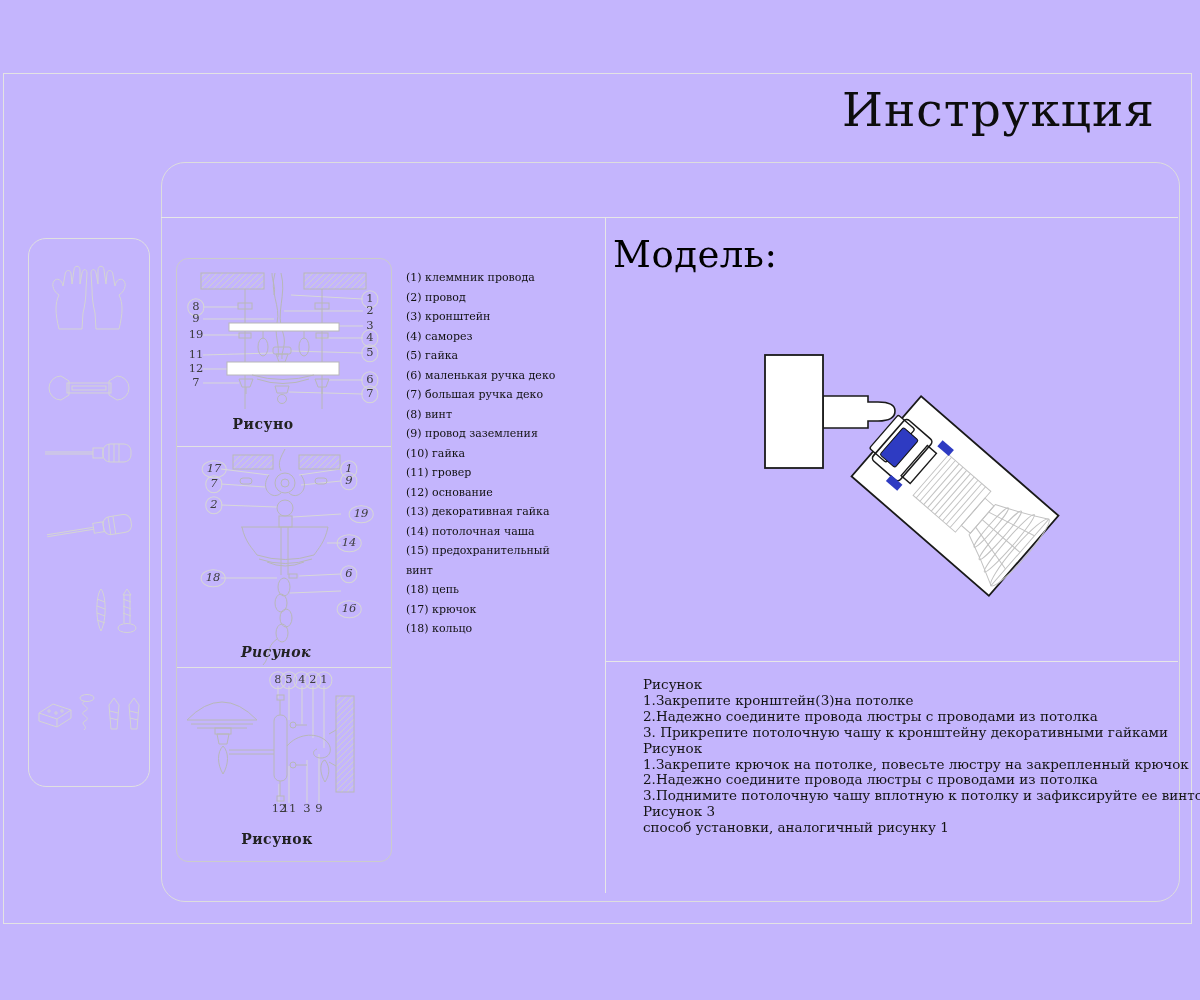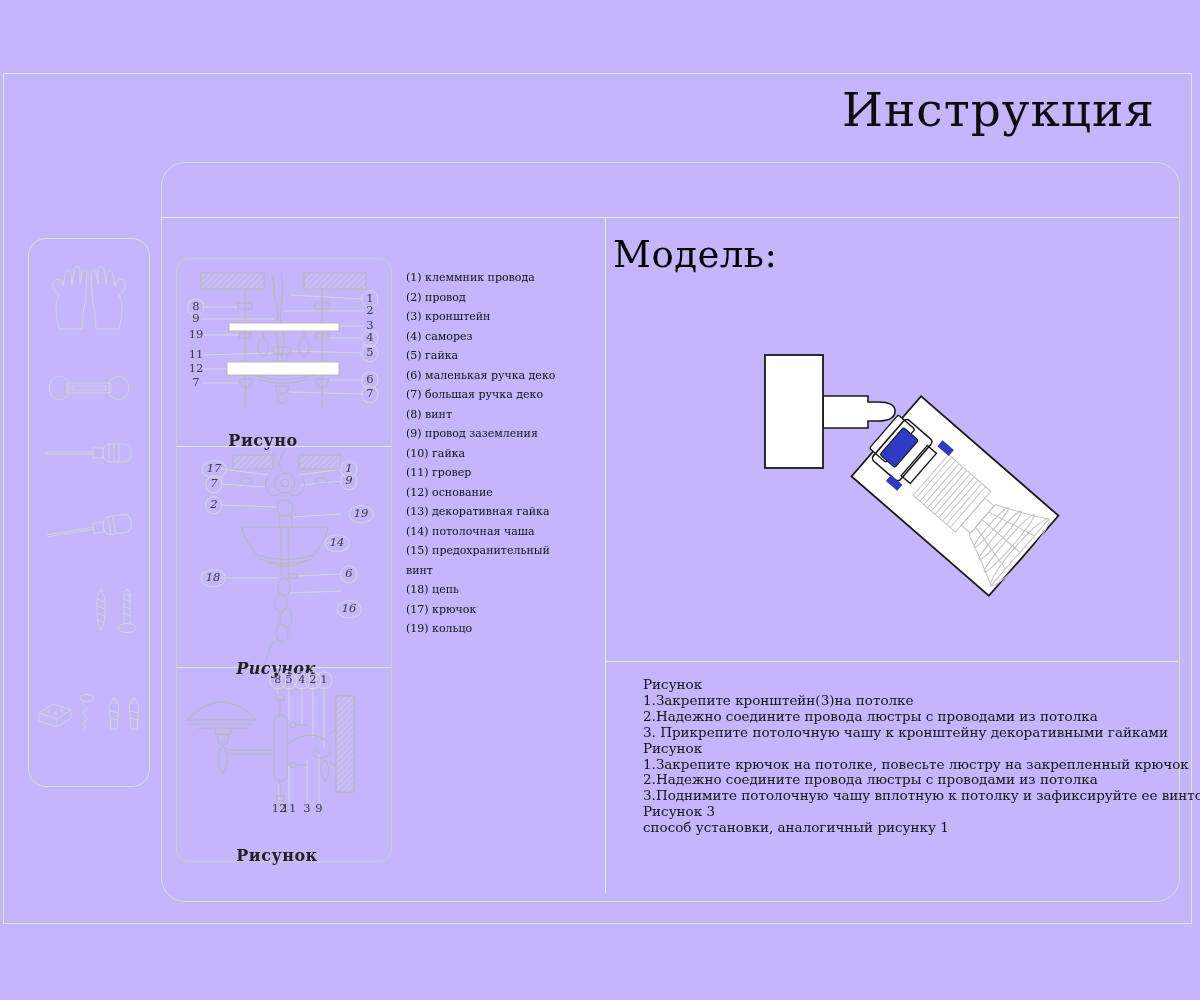--- a/index.html
+++ b/index.html
@@ -14,21 +14,21 @@
 
   .sidebar{position:absolute;left:28px;top:238px;width:120px;height:547px;border:1px solid #e0e0e0;border-radius:18px;}
   .sidebar svg{position:absolute;}
 
   .figures-panel{position:absolute;left:176px;top:258px;width:214px;height:602px;border:1px solid #ccc;border-radius:12px;}
   .fig-cell{position:absolute;left:0;width:214px;box-sizing:border-box;}
   .fig-cell svg{position:absolute;left:0;top:0;}
   .cell-2{border-top:1px solid #e2e2e2;border-bottom:1px solid #e2e2e2;}
   .co{position:absolute;transform:translate(-50%,-50%);font-size:11.5px;line-height:1;color:#3c3c3c;white-space:nowrap;}
   .ring{border:1px solid #d6d6d6;border-radius:50%;padding:2px 4px;}
-  .fig-caption{position:absolute;transform:translate(-50%,-50%);font-size:16px;font-weight:600;letter-spacing:.5px;color:#222;white-space:nowrap;margin-top:16px;}
+  .fig-caption{position:absolute;transform:translate(-50%,-50%);font-size:14px;font-weight:600;letter-spacing:.5px;color:#222;white-space:nowrap;}
 
   .parts-list{position:absolute;left:406px;top:268px;width:245px;font-size:11px;line-height:19.5px;white-space:pre-line;}
   .model-row{position:absolute;left:613px;top:233px;display:flex;align-items:baseline;}
   .model-label{font-size:37px;letter-spacing:.5px;color:#000;}
   .model-value{font-size:31px;margin-left:8px;letter-spacing:1px;color:#000;}
   .spotlight{position:absolute;left:748px;top:348px;}
   .instructions{position:absolute;left:643px;top:677px;font-size:13.5px;line-height:15.9px;white-space:nowrap;color:#141414;}
 </style>
 </head>
 <body>
@@ -225,21 +225,21 @@
           <path d="M100,192 C88,200 94,210 86,218"></path>
         </g>
       </svg>
       <span class="co ring" style="left:37px;top:22px">17</span>
       <span class="co ring" style="left:37px;top:37px">7</span>
       <span class="co ring" style="left:37px;top:58px">2</span>
       <span class="co ring" style="left:36px;top:131px">18</span>
       <span class="co ring" style="left:172px;top:22px">1</span>
       <span class="co ring" style="left:172px;top:34px">9</span>
       <span class="co ring" style="left:184px;top:67px">19</span>
-      <span class="co ring" style="left:160px;top:96px">14</span>
+      <span class="co ring" style="left:172px;top:96px">14</span>
       <span class="co ring" style="left:172px;top:127px">6</span>
       <span class="co ring" style="left:172px;top:162px">16</span>
       <span class="fig-caption" style="left:99px;top:205px">Рисунок</span>
     </div>
 
     <div class="fig-cell" style="top:409px;height:193px;">
       <svg width="214" height="193" viewBox="0 0 214 193">
         <defs>
             <pattern id="ht3" width="6" height="6" patternUnits="userSpaceOnUse">
               <path d="M0,6 L6,0" stroke="#cfcfcf" stroke-width="1"></path>
@@ -288,21 +288,21 @@
       <span class="co ring" style="left:147px;top:12px">1</span>
       <span class="co" style="left:102px;top:141px">12</span>
       <span class="co" style="left:112px;top:141px">11</span>
       <span class="co" style="left:130px;top:141px">3</span>
       <span class="co" style="left:142px;top:141px">9</span>
       <span class="fig-caption" style="left:100px;top:171px">Рисунок</span>
     </div>
   </div>
 
   <div class="parts-list"><div>(1) клеммник провода</div><div>(2) провод</div><div>(3) кронштейн</div><div>(4) саморез</div><div>(5) гайка</div><div>(6) маленькая ручка деко</div><div>(7) большая ручка деко</div><div>(8) винт</div><div>(9) провод заземления</div><div>(10) гайка</div><div>(11) гровер</div><div>(12) основание</div><div>(13) декоративная гайка</div><div>(14) потолочная чаша</div><div>(15) предохранительный
-винт</div><div>(18) цепь</div><div>(17) крючок</div><div>(19) кольцо</div></div>
+винт</div><div>(18) цепь</div><div>(17) крючок</div><div>(18) кольцо</div></div>
 
   <div class="model-row">
     <span class="model-label">Модель:</span>
   </div>
 
   <svg class="spotlight" width="330" height="265" viewBox="0 0 330 265">
 
     <path d="M75,48 H120 V54 H130 Q147,54 147,63 Q147,73 130,73 H120 V80 H75 Z" fill="#fff" stroke="#1a1a1a" stroke-width="1.6"></path>
 
     <g transform="translate(207,148) rotate(41)">

